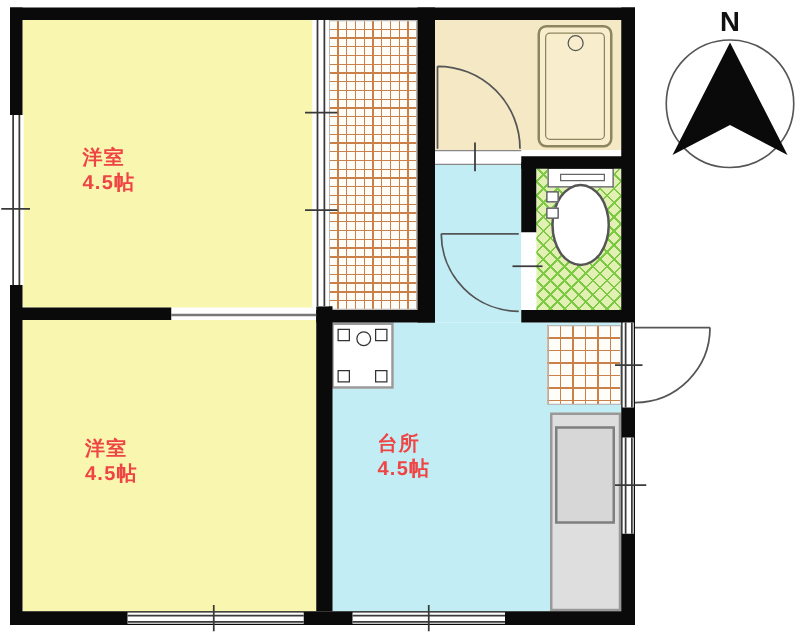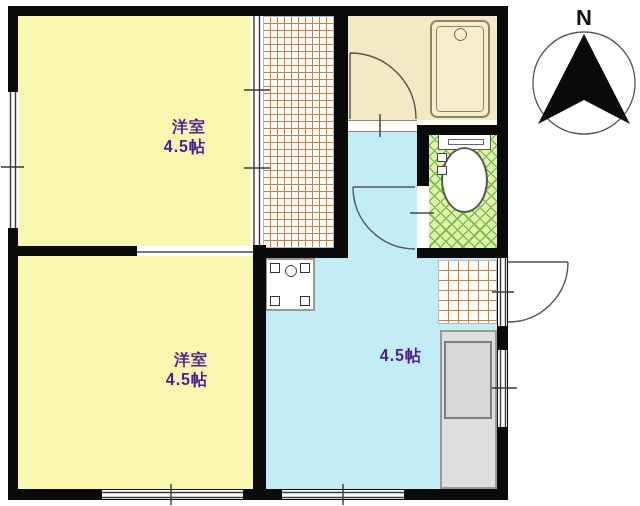--- a/index.html
+++ b/index.html
@@ -27,21 +27,21 @@
       repeating-linear-gradient(to bottom, var(--tile-line-orange,#c98049) 0 1px, transparent 1px 10px);
     box-shadow:inset 0 0 0 1px #b9b9b9;
   }
   .hatch-green{
     background-color:var(--toilet-green-bg,#e3f0b4);
     background-image:
       repeating-linear-gradient(45deg, var(--toilet-green-line,#7cc944) 0 1.5px, transparent 1.5px 8px),
       repeating-linear-gradient(-45deg, var(--toilet-green-line,#7cc944) 0 1.5px, transparent 1.5px 8px);
   }
   .label{
-    position:absolute;text-align:right;color:#4c1d95;
+    position:absolute;text-align:left;color:#ef4444;
     font-size:16px;line-height:20px;font-weight:600;letter-spacing:1px;white-space:nowrap;
   }
   .tub{
     position:absolute;left:430px;top:20px;width:60px;height:98px;
     background:#f8eecd;border:2px solid #8c8660;border-radius:7px;box-sizing:border-box;
   }
   .tub-inner{
     position:absolute;left:4px;top:4px;right:4px;bottom:4px;
     border:1.5px solid #8c8660;border-radius:4px;
   }
@@ -165,20 +165,21 @@
 
   <div class="label" style="left:66px;top:117px;width:140px;">
     <div>洋室</div>
     <div>4.5帖</div>
   </div>
   <div class="label" style="left:68px;top:350px;width:140px;">
     <div>洋室</div>
     <div>4.5帖</div>
   </div>
   <div class="label" style="left:302px;top:346px;width:120px;">
+    <div>台所</div>
     <div>4.5帖</div>
   </div>
 
   <div class="compass-n">N</div>
   <svg width="115" height="140" viewBox="0 0 115 140" style="left:525px;top:5px;">
     <circle cx="59" cy="78" r="51" fill="none" stroke="#555" stroke-width="1.3"></circle>
     <polygon points="59,29 105,119 59,95 13,119" fill="#0a0a0a"></polygon>
   </svg>
 
 </div>

